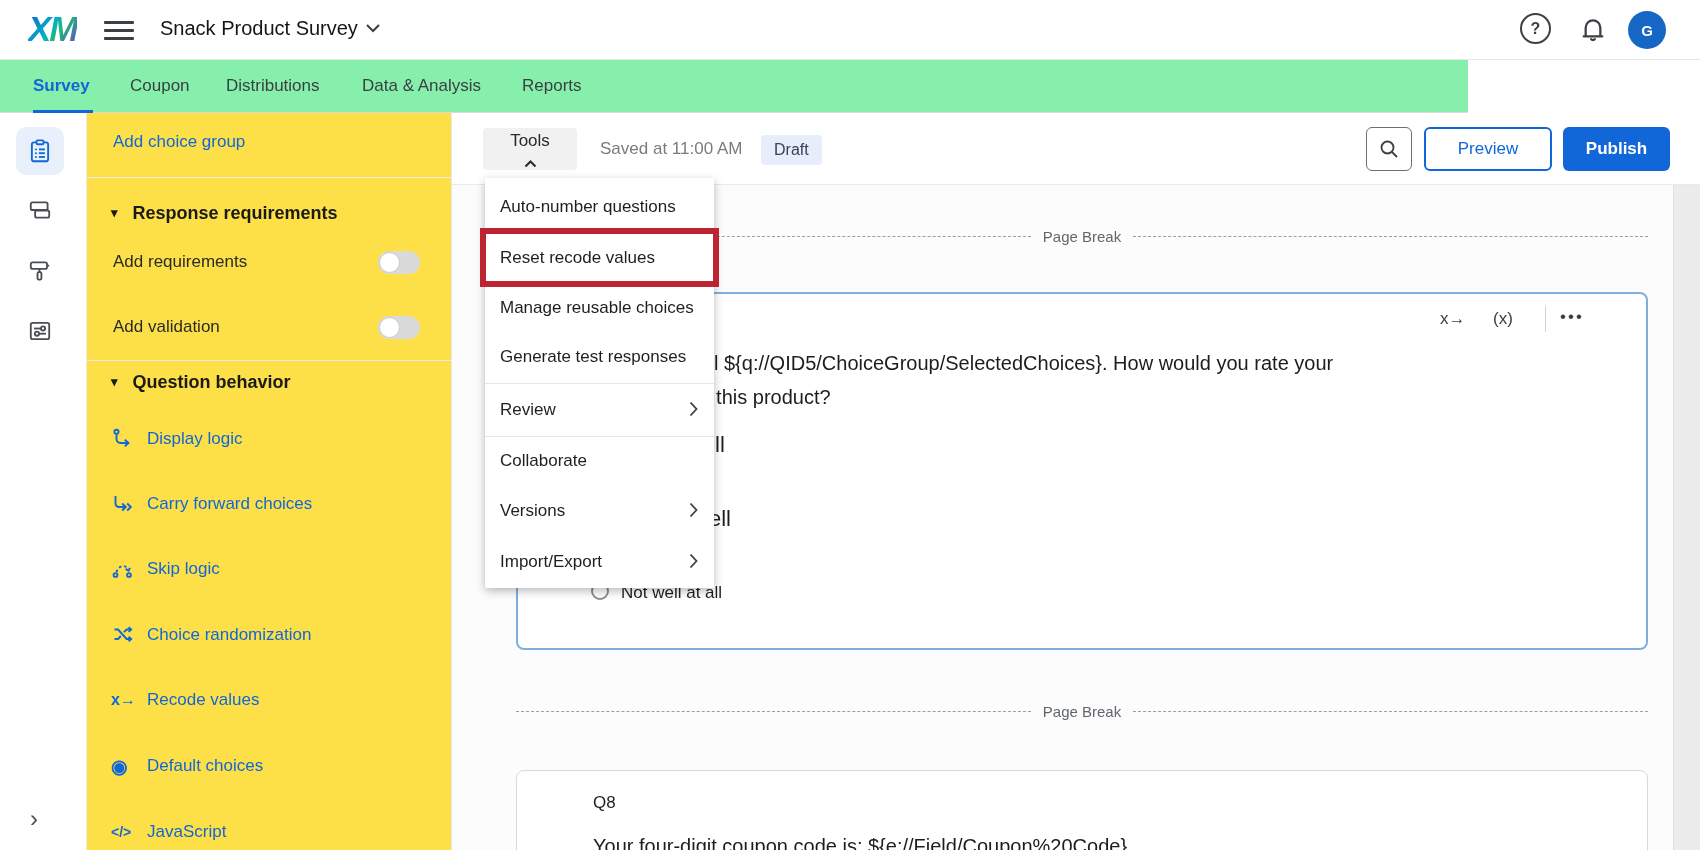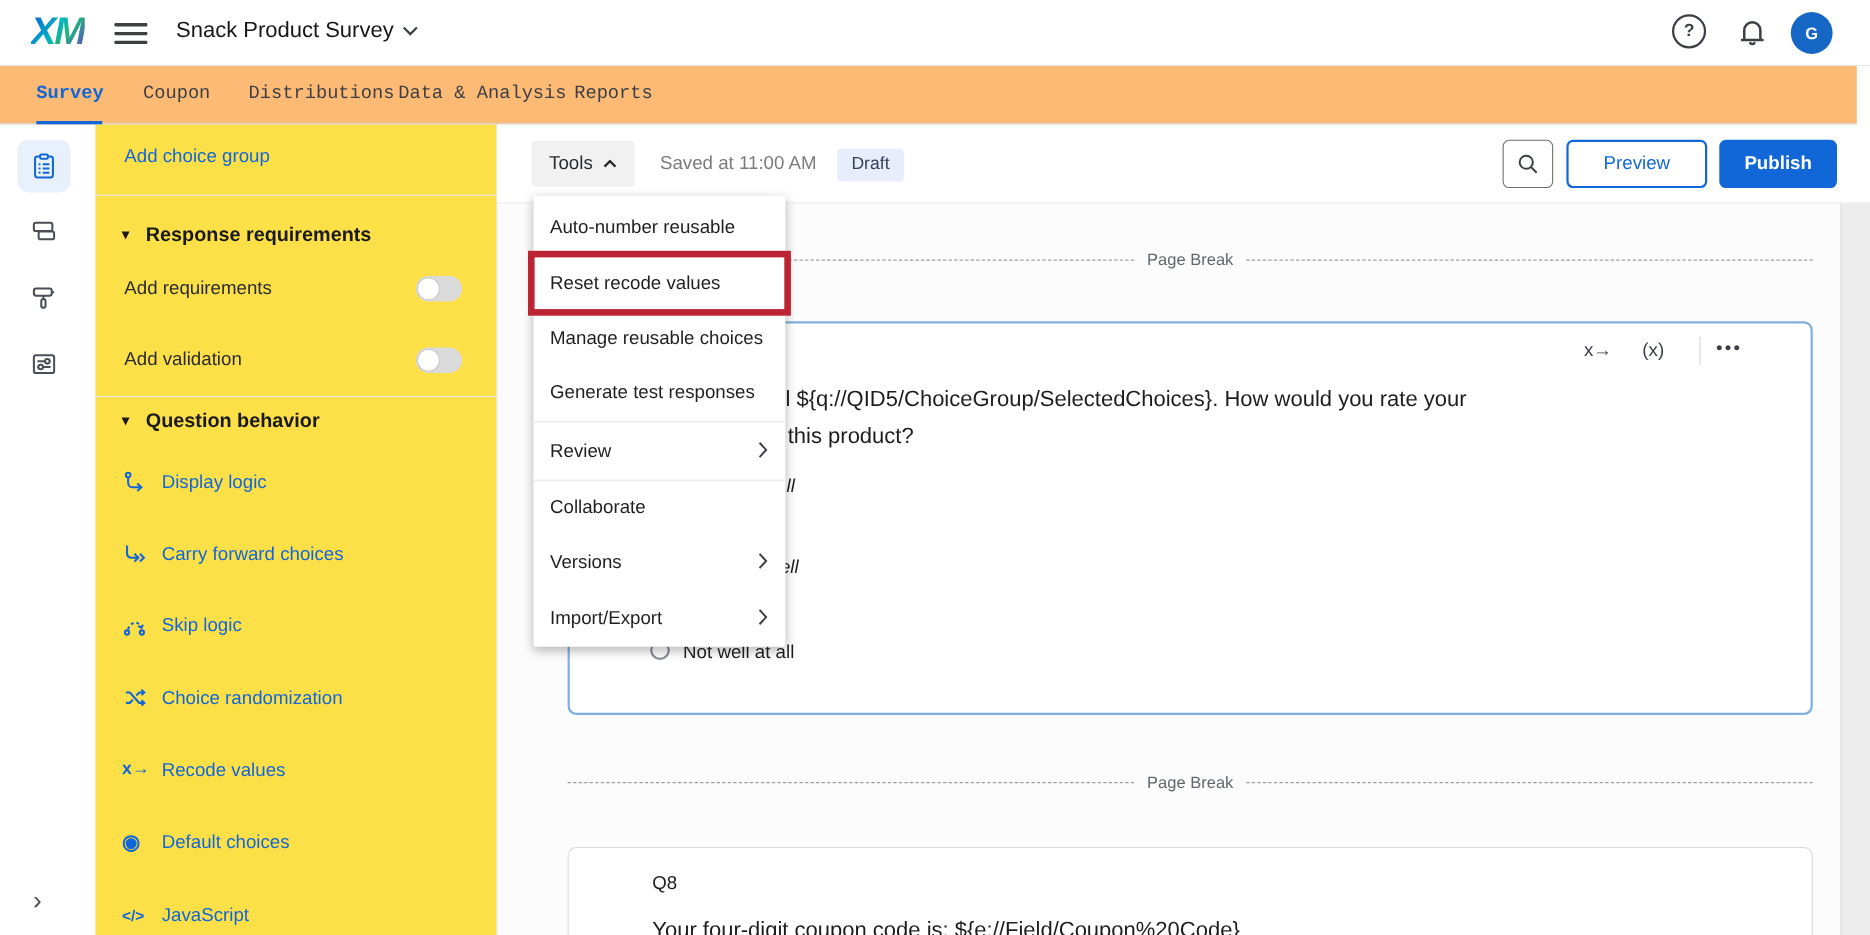--- a/index.html
+++ b/index.html
@@ -16,21 +16,21 @@
   .hamburger span { display:block; width:30px; height:3px; background:#3d4043; margin-bottom:5px; border-radius:1px; }
   .survey-title { position:absolute; left:160px; top:17px; font-size:20px; color:#161616; }
   .title-chev { position:absolute; left:365px; top:23px; }
   .help-btn { position:absolute; left:1520px; top:13px; width:31px; height:31px; border:2px solid #3c4045; border-radius:50%;
               display:flex; align-items:center; justify-content:center; font-size:16px; font-weight:bold; color:#3c4045; }
   .bell-btn { position:absolute; left:1577px; top:13px; width:32px; height:32px; }
   .avatar { position:absolute; left:1628px; top:11px; width:38px; height:38px; border-radius:50%; background:#1666c5;
             color:#fff; font-size:15px; font-weight:bold; display:flex; align-items:center; justify-content:center; }
 
   
-  .tabrow { position:absolute; left:0; top:60px; width:1688px; height:53px; background:#fdba74; border-bottom:1px solid #dadada; z-index:5;font-family:Liberation Mono, monospace; }
+  .tabrow { position:absolute; left:0; top:60px; width:1468px; height:53px; background:#86efac; border-bottom:1px solid #dadada; z-index:5; }
   .tab { position:absolute; top:0; height:52px; line-height:52px; font-size:17px; color:#3b3f45; cursor:pointer; }
   .tab.active { color:#1166d8; font-weight:bold; }
   .tab-underline { position:absolute; left:33px; top:50px; width:60px; height:3px; background:#1166d8; }
 
   
   .rail { position:absolute; left:0; top:113px; width:87px; height:737px; background:#fff; border-right:1px solid #e8e8e8; z-index:4; }
   .rail-tile { position:absolute; left:16px; top:14px; width:48px; height:48px; border-radius:10px; background:#e7f0fb;
                display:flex; align-items:center; justify-content:center; cursor:pointer; }
   .rail-ico { position:absolute; left:27px; width:26px; height:26px; cursor:pointer; }
   .rail-expand { position:absolute; left:30px; top:692px; font-size:24px; color:#4b5058; cursor:pointer; }
@@ -45,21 +45,21 @@
   .toggle { position:absolute; left:291px; width:42px; height:23px; border-radius:12px; background:#dadada; cursor:pointer; }
   .toggle .knob { position:absolute; left:1px; top:1px; width:21px; height:21px; border-radius:50%; background:#fff; border:1px solid #c9c9c9; }
   .qb-item { position:absolute; left:24px; height:24px; display:flex; align-items:center; cursor:pointer; color:#1166d8; }
   .qb-item .ic { width:26px; height:22px; margin-right:10px; display:flex; align-items:center; }
   .qb-item .glyph { font-size:16px; font-weight:bold; width:26px; margin-right:10px; }
   .qb-item .lbl { font-size:17px; }
 
   
   .toolbar { position:absolute; left:452px; top:113px; width:1248px; height:72px; background:#fff; border-bottom:1px solid #e9e9e9; z-index:4; }
   .tools-btn { position:absolute; left:31px; top:15px; width:94px; height:42px; background:#f1f1f1; border:none; border-radius:4px;
-               font-size:17px; color:#27292c; display:flex; align-items:center; justify-content:center; gap:9px; cursor:pointer; font-family:inherit; }
+               font-size:17px; color:#27292c; display:flex; align-items:center; justify-content:center; gap:9px; cursor:pointer; font-family:inherit;flex-direction:column; }
   .saved-txt { position:absolute; left:148px; top:26px; font-size:17px; color:#7b7b7b; }
   .draft-badge { position:absolute; left:309px; top:22px; height:30px; padding:0 13px; background:#e7edfa; border-radius:4px;
                  font-size:16px; color:#36425c; display:flex; align-items:center; }
   .search-btn { position:absolute; left:914px; top:14px; width:46px; height:44px; background:#fff; border:1px solid #6f6f6f; border-radius:6px;
                 display:flex; align-items:center; justify-content:center; cursor:pointer; }
   .preview-btn { position:absolute; left:972px; top:14px; width:128px; height:44px; background:#fff; border:2px solid #1166d8; border-radius:6px;
                  color:#1166d8; font-size:17px; cursor:pointer; font-family:inherit; }
   .publish-btn { position:absolute; left:1111px; top:14px; width:107px; height:44px; background:#1166d8; border:none; border-radius:6px;
                  color:#fff; font-size:17px; font-weight:bold; cursor:pointer; font-family:inherit; }
 
@@ -67,21 +67,21 @@
   .canvas { position:absolute; left:452px; top:185px; width:1248px; height:665px; background:#fcfcfc; }
   .scroll-strip { position:absolute; left:1673px; top:185px; width:27px; height:665px; background:#ececec; border-left:1px solid #e0e0e0; }
   .page-break { position:absolute; width:1132px; display:flex; align-items:center; }
   .pb-line { flex:1; border-top:1px dashed #9e9e9e; height:0; }
   .pb-label { padding:0 12px; font-size:15px; color:#61666d; white-space:nowrap; }
 
   .qbox1 { position:absolute; left:516px; top:292px; width:1132px; height:358px; background:#fff; border:2px solid #7fafdf; border-radius:8px; cursor:pointer; }
   .qh-glyph { position:absolute; font-size:17px; color:#3a3f46; cursor:pointer; }
   .qh-sep { position:absolute; width:1px; height:26px; background:#d4d4d4; }
   .q-text { position:absolute; font-size:20px; color:#1d1d1d; white-space:nowrap; }
-  .choice-frag { position:absolute; font-size:17px; color:#1f1f1f; white-space:nowrap;font-style:italic; }
+  .choice-frag { position:absolute; font-size:22px; color:#1f1f1f; white-space:nowrap; }
   .radio { position:absolute; width:18px; height:18px; border:2px solid #8a8f94; border-radius:50%; background:#fff; cursor:pointer; }
   .choice-lbl { position:absolute; font-size:17px; color:#1f1f1f; }
 
   .qbox2 { position:absolute; left:516px; top:770px; width:1132px; height:110px; background:#fff; border:1px solid #d9d9d9; border-radius:8px; cursor:pointer; }
   .q2-num { position:absolute; left:76px; top:22px; font-size:17px; color:#1f1f1f; }
   .q2-text { position:absolute; left:76px; top:64px; font-size:20px; color:#1d1d1d; white-space:nowrap; }
 
   
   .menu { position:absolute; left:485px; top:178px; width:229px; height:410px; background:#fff; border-radius:2px;
           box-shadow:0 3px 10px rgba(0,0,0,0.28); z-index:20; }
@@ -284,21 +284,21 @@
     <span class="pb-label">Page Break</span>
     <span class="pb-line"></span>
   </div>
 
   <div class="qbox2">
     <div class="q2-num">Q8</div>
     <div class="q2-text">Your four-digit coupon code is: ${e://Field/Coupon%20Code}</div>
   </div>
 
   <div class="menu">
-    <div class="menu-item" style="top:4px;">Auto-number reusable</div>
+    <div class="menu-item" style="top:4px;">Auto-number questions</div>
     <div class="menu-item" style="top:55px;">Reset recode values</div>
     <div class="menu-item" style="top:105px;">Manage reusable choices</div>
     <div class="menu-item" style="top:155px; height:48px;">Generate test responses</div>
     <div class="menu-div" style="top:205px;"></div>
     <div class="menu-item" style="top:207px;">
       <span>Review</span>
       <svg class="sub" width="9" height="16" viewBox="0 0 9 16">
           <polyline points="1.5,1.5 7.5,8 1.5,14.5" fill="none" stroke="#3c4045" stroke-width="1.8"></polyline>
         </svg>
     </div>

